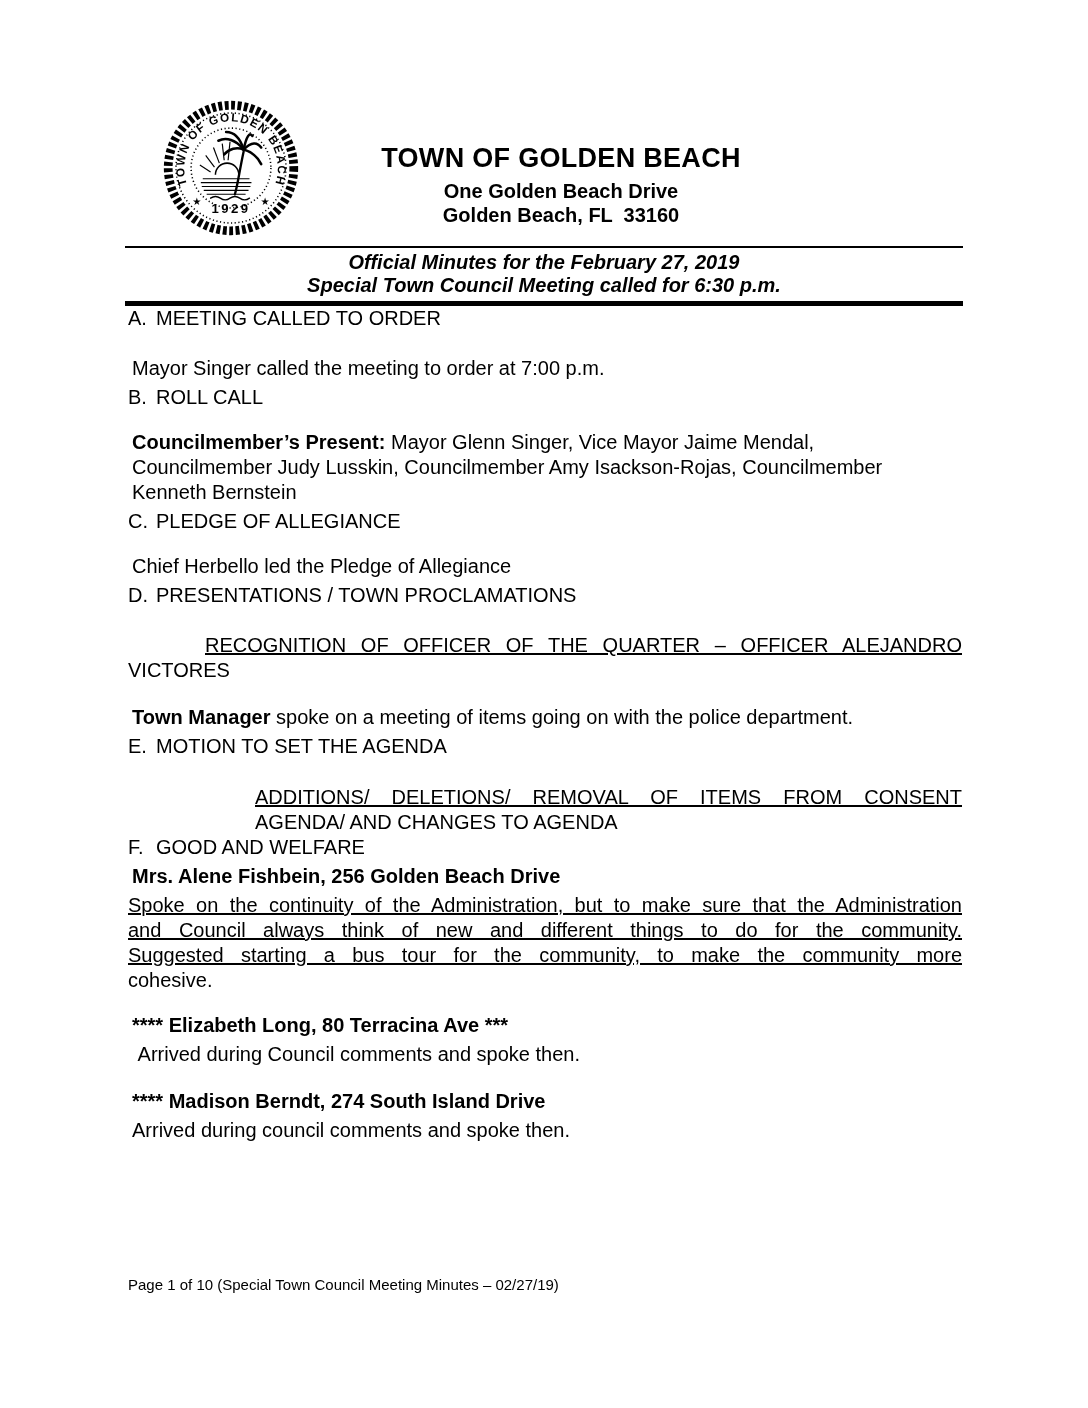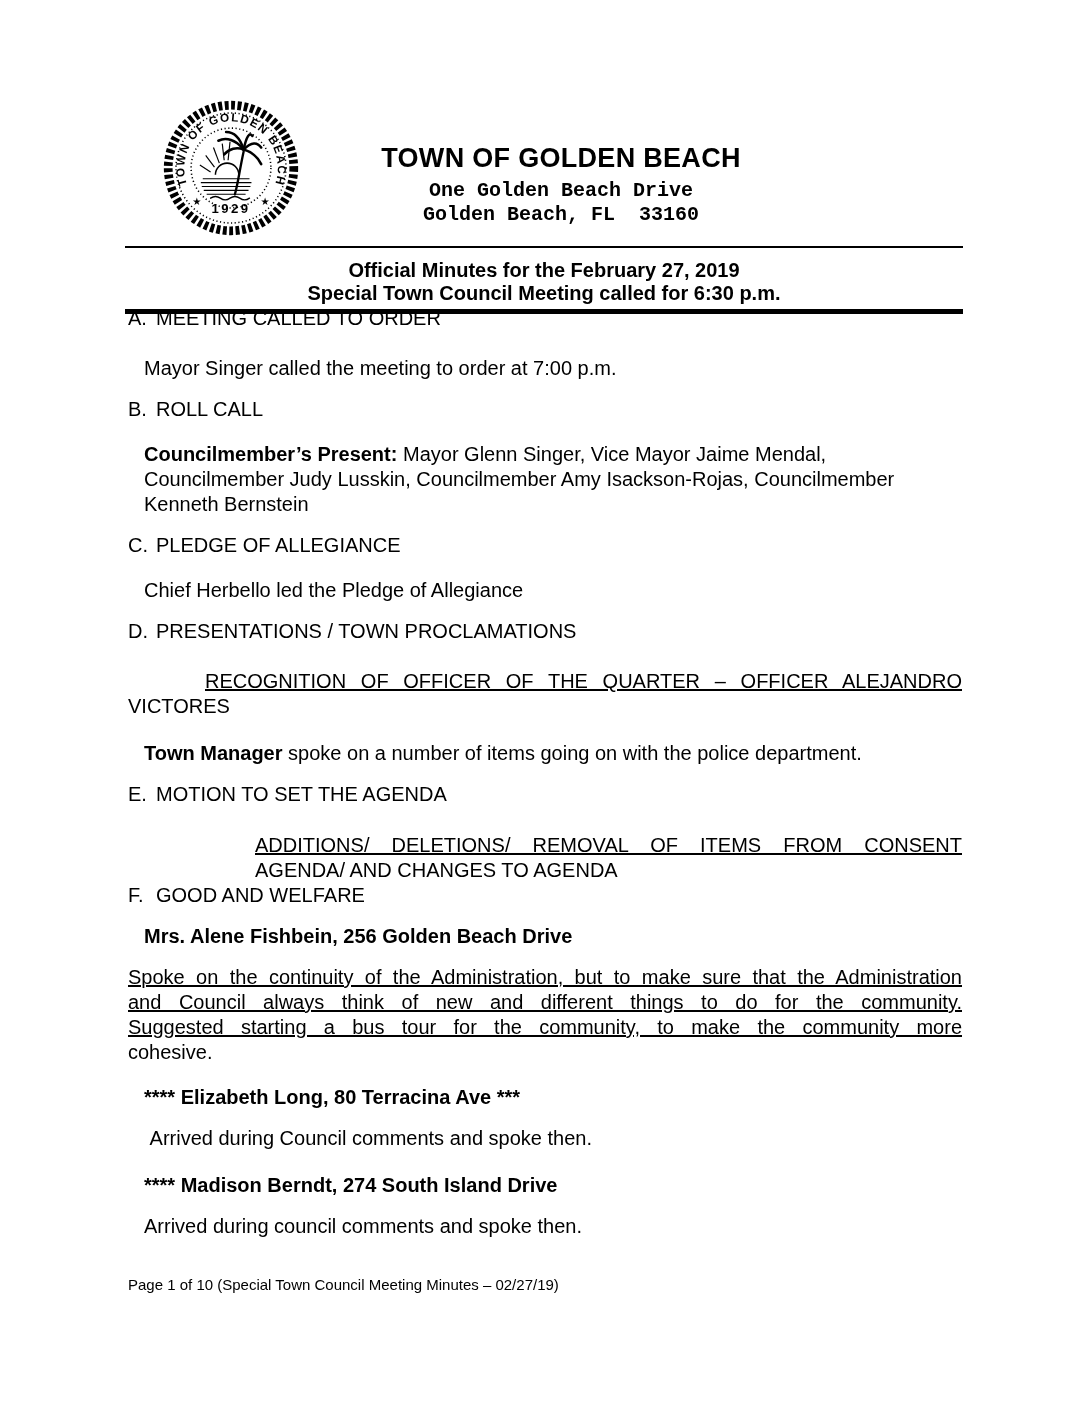--- a/index.html
+++ b/index.html
@@ -5,34 +5,34 @@
   html, body { margin:0; padding:0; background:#ffffff; }
   .page {
     position:relative; width:1088px; height:1408px; background:#ffffff;
     color:#000; font-family:"Liberation Sans","DejaVu Sans",sans-serif;
     overflow:hidden;
   }
   
   .seal { position:absolute; left:158px; top:95px; width:146px; height:146px; }
   .header-text { position:absolute; left:160px; right:126px; top:142px; text-align:center; }
   .org-name { font-size:27px; font-weight:bold; line-height:32px; letter-spacing:0.3px; }
-  .org-addr { font-size:20px; font-weight:bold; line-height:24px; white-space:pre;font-family:Liberation Mono, monospace; }
+  .org-addr { font-size:20px; font-weight:bold; line-height:24px; white-space:pre; }
   .org-addr.first { margin-top:5px; }
   
   .title-block {
     position:absolute; left:125px; right:125px; top:246px;
     border-top:2px solid #000; border-bottom:5px solid #000;
-    text-align:center; padding:11px 0 4px;
-    font-weight:bold; font-size:20px; line-height:23px;
+    text-align:center; padding:3px 0 4px;
+    font-weight:bold; font-size:20px; line-height:23px;font-style:italic;
   }
   
   .doc-body { position:absolute; left:128px; top:306px; width:834px; font-size:20px; line-height:25px; }
   h2.sec { font-size:20px; font-weight:normal; margin:0; line-height:25px; }
   .sec-letter { display:inline-block; width:28px; }
-  p { margin:16px; }
+  p { margin:4px; }
   .keep { white-space:pre-wrap; }
   .jline { text-align:justify; text-align-last:justify;text-decoration:underline; }
   .indent { text-indent:77px; }
   .block-indent { margin-left:127px; }
   .bold { font-weight:bold; }
   .mt17{margin-top:17px}.mt18{margin-top:18px}.mt20{margin-top:20px}
   .mt22{margin-top:22px}.mt25{margin-top:25px}.mt26{margin-top:26px}
   .footer { position:absolute; left:128px; top:1276px; font-size:15px; line-height:18px;text-align:right; }
 </style>
 </head>
@@ -110,21 +110,21 @@
 
     <p class="mt20 keep">Chief Herbello led the Pledge of Allegiance</p>
 
     <h2 class="sec mt20"><span class="sec-letter">D.</span><span>PRESENTATIONS / TOWN PROCLAMATIONS</span></h2>
 
     <div class="mt25">
       <div class="jline indent">RECOGNITION OF OFFICER OF THE QUARTER – OFFICER ALEJANDRO</div>
       <div>VICTORES</div>
     </div>
 
-    <p class="mt22 keep"><b>Town Manager</b><span class="keep"> spoke on a number of items going on with the police department.</span></p>
+    <p class="mt22 keep"><b>Town Manager</b><span class="keep"> spoke on a meeting of items going on with the police department.</span></p>
 
     <h2 class="sec mt20"><span class="sec-letter">E.</span><span>MOTION TO SET THE AGENDA</span></h2>
 
     <div class="mt26 block-indent">
       <div class="jline">ADDITIONS/ DELETIONS/ REMOVAL OF ITEMS FROM CONSENT</div>
       <div>AGENDA/ AND CHANGES TO AGENDA</div>
     </div>
 
     <h2 class="sec mt17"><span class="sec-letter">F.</span><span>GOOD AND WELFARE</span></h2>
 

